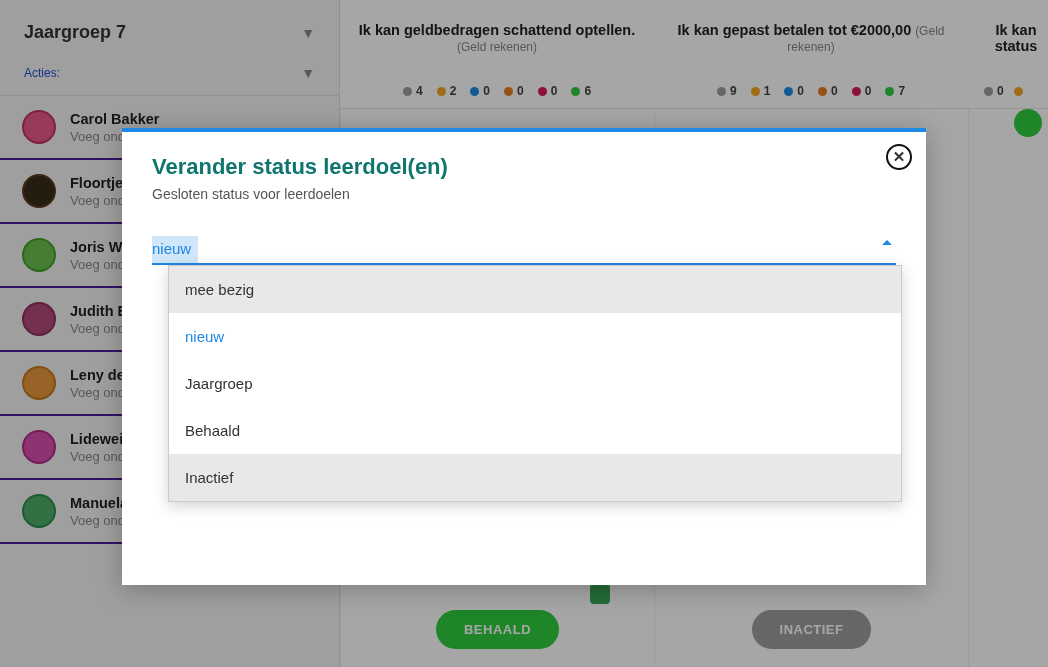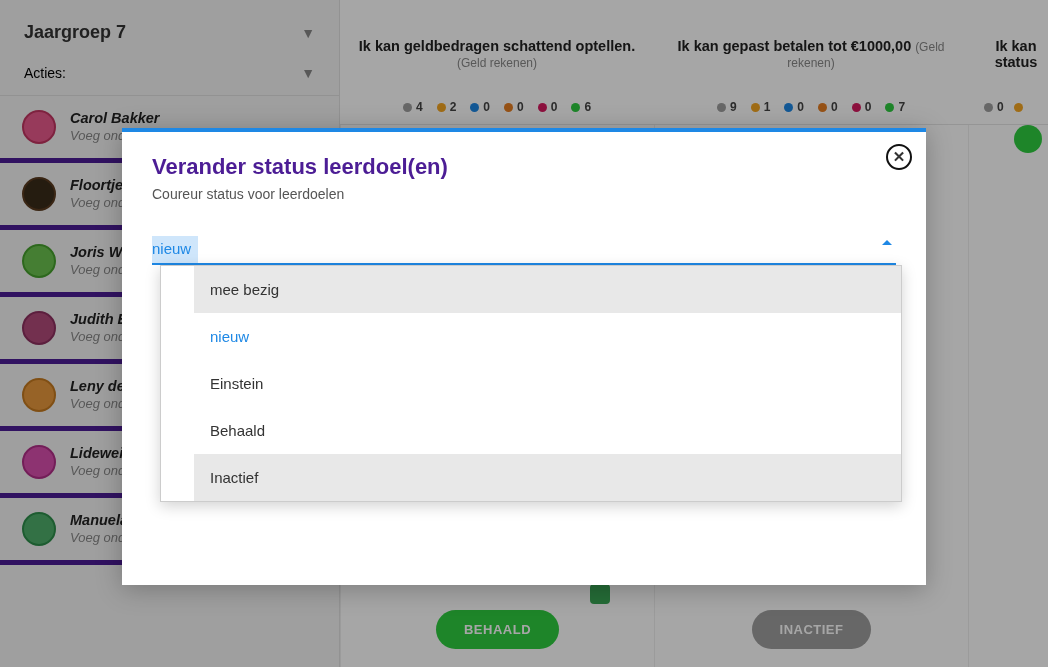--- a/index.html
+++ b/index.html
@@ -34,33 +34,32 @@
     color: #333;
   }
   .sidebar-actions {
     padding: 10px 24px 14px 24px;
     display: flex;
     justify-content: space-between;
     align-items: center;
     border-bottom: 1px solid #e0e0e0;
   }
   .sidebar-actions .label {
-    color: #000000;
-    font-size: 14px;
+    color: #1d4ed8;
+    font-size: 12px;
   }
   .dropdown-arrow {
     color: #888;
   }
   .student-row {
     display: flex;
-    align-items: flex-start;
+    align-items: flex-end;
     padding: 14px 22px;
-    border-bottom: 5px solid #4c1d95;
+    border-bottom: 2px solid #4c1d95;
     gap: 14px;
-    font-style: italic;
   }
   .avatar {
     width: 34px;
     height: 34px;
     border-radius: 50%;
     flex-shrink: 0;
     border: 2px solid;
   }
   .avatar-1 { background: #e85a8c; border-color: #c23562; }
   .avatar-2 { background: #3a2b1a; border-color: #5a3b20; }
@@ -79,21 +78,21 @@
     flex: 1;
     display: flex;
     flex-direction: column;
   }
   .col-headers {
     display: flex;
     border-bottom: 1px solid #e5e5e5;
   }
   .col {
     flex: 1;
-    padding: 38px 16px 10px 16px;
+    padding: 22px 16px 10px 16px;
     text-align: center;
     min-width: 300px;
   }
   .col-title {
     font-weight: 700;
     font-size: 14.5px;
     color: #222;
   }
   .col-sub { font-size: 12px; color: #888; }
   .dot-row {
@@ -178,21 +177,21 @@
     border: 2.5px solid #111;
     border-radius: 50%;
     display: flex;
     align-items: center;
     justify-content: center;
     font-weight: 900;
     cursor: pointer;
     font-size: 15px;
   }
   .dialog h2 {
-    color: #4c1d95;
+    color: #0f766e;
     font-size: 22px;
     font-weight: 700;
   }
   .dialog .subtitle {
     color: #555;
     margin-top: 6px;
     font-size: 14px;
   }
   .select-wrap {
     margin-top: 34px;
@@ -218,29 +217,28 @@
     right: 4px;
     top: 4px;
     width: 0; height: 0;
     border-left: 5px solid transparent;
     border-right: 5px solid transparent;
     border-bottom: 5px solid #1e88e5;
   }
   .dropdown {
     position: absolute;
     top: 100%;
-    left: 8px;
+    left: 16px;
     right: -6px;
     background: #fff;
     border: 1px solid #ccc;
     box-shadow: 0 4px 14px rgba(0,0,0,0.18);
     max-height: 300px;
     overflow-y: auto;
     z-index: 5;
-    padding-left: 33px;
   }
   .dropdown-option {
     padding: 15px 16px;
     font-size: 15px;
     color: #333;
     cursor: pointer;
   }
   .dropdown-option.hovered { background: #e8e8e8; }
   .dropdown-option.selected { color: #1e88e5; }
   .dialog-spacer { height: 320px; }
@@ -348,21 +346,21 @@
             </span>
           <span class="dot-item">
               <span class="dot d-green"></span>
               <span>6</span>
             </span>
         </div>
       </div>
 
       <div class="col">
         <div>
-          <span class="col-title">Ik kan gepast betalen tot €1000,00</span>
+          <span class="col-title">Ik kan gepast betalen tot €2000,00</span>
           <span class="col-sub">(Geld rekenen)</span>
         </div>
         <div class="dot-row">
           <span class="dot-item">
               <span class="dot d-grey"></span>
               <span>9</span>
             </span>
           <span class="dot-item">
               <span class="dot d-orange"></span>
               <span>1</span>
@@ -421,30 +419,30 @@
     </div>
   </div>
 </div>
 
 <div class="overlay">
   <div class="dialog">
     <div class="close-btn">
       <span>✕</span>
     </div>
     <h2>Verander status leerdoel(en)</h2>
-    <div class="subtitle">Coureur status voor leerdoelen</div>
+    <div class="subtitle">Gesloten status voor leerdoelen</div>
 
     <div class="select-wrap">
       <input class="select-input" value="nieuw" style="">
       <div class="select-caret"></div>
 
       <div class="dropdown">
         <div class="dropdown-option hovered">mee bezig</div>
         <div class="dropdown-option selected">nieuw</div>
-        <div class="dropdown-option">Einstein</div>
+        <div class="dropdown-option">Jaargroep</div>
         <div class="dropdown-option">Behaald</div>
         <div class="dropdown-option hovered">Inactief</div>
       </div>
     </div>
 
     <div class="dialog-spacer"></div>
   </div>
 </div>
 
 </body></html>

